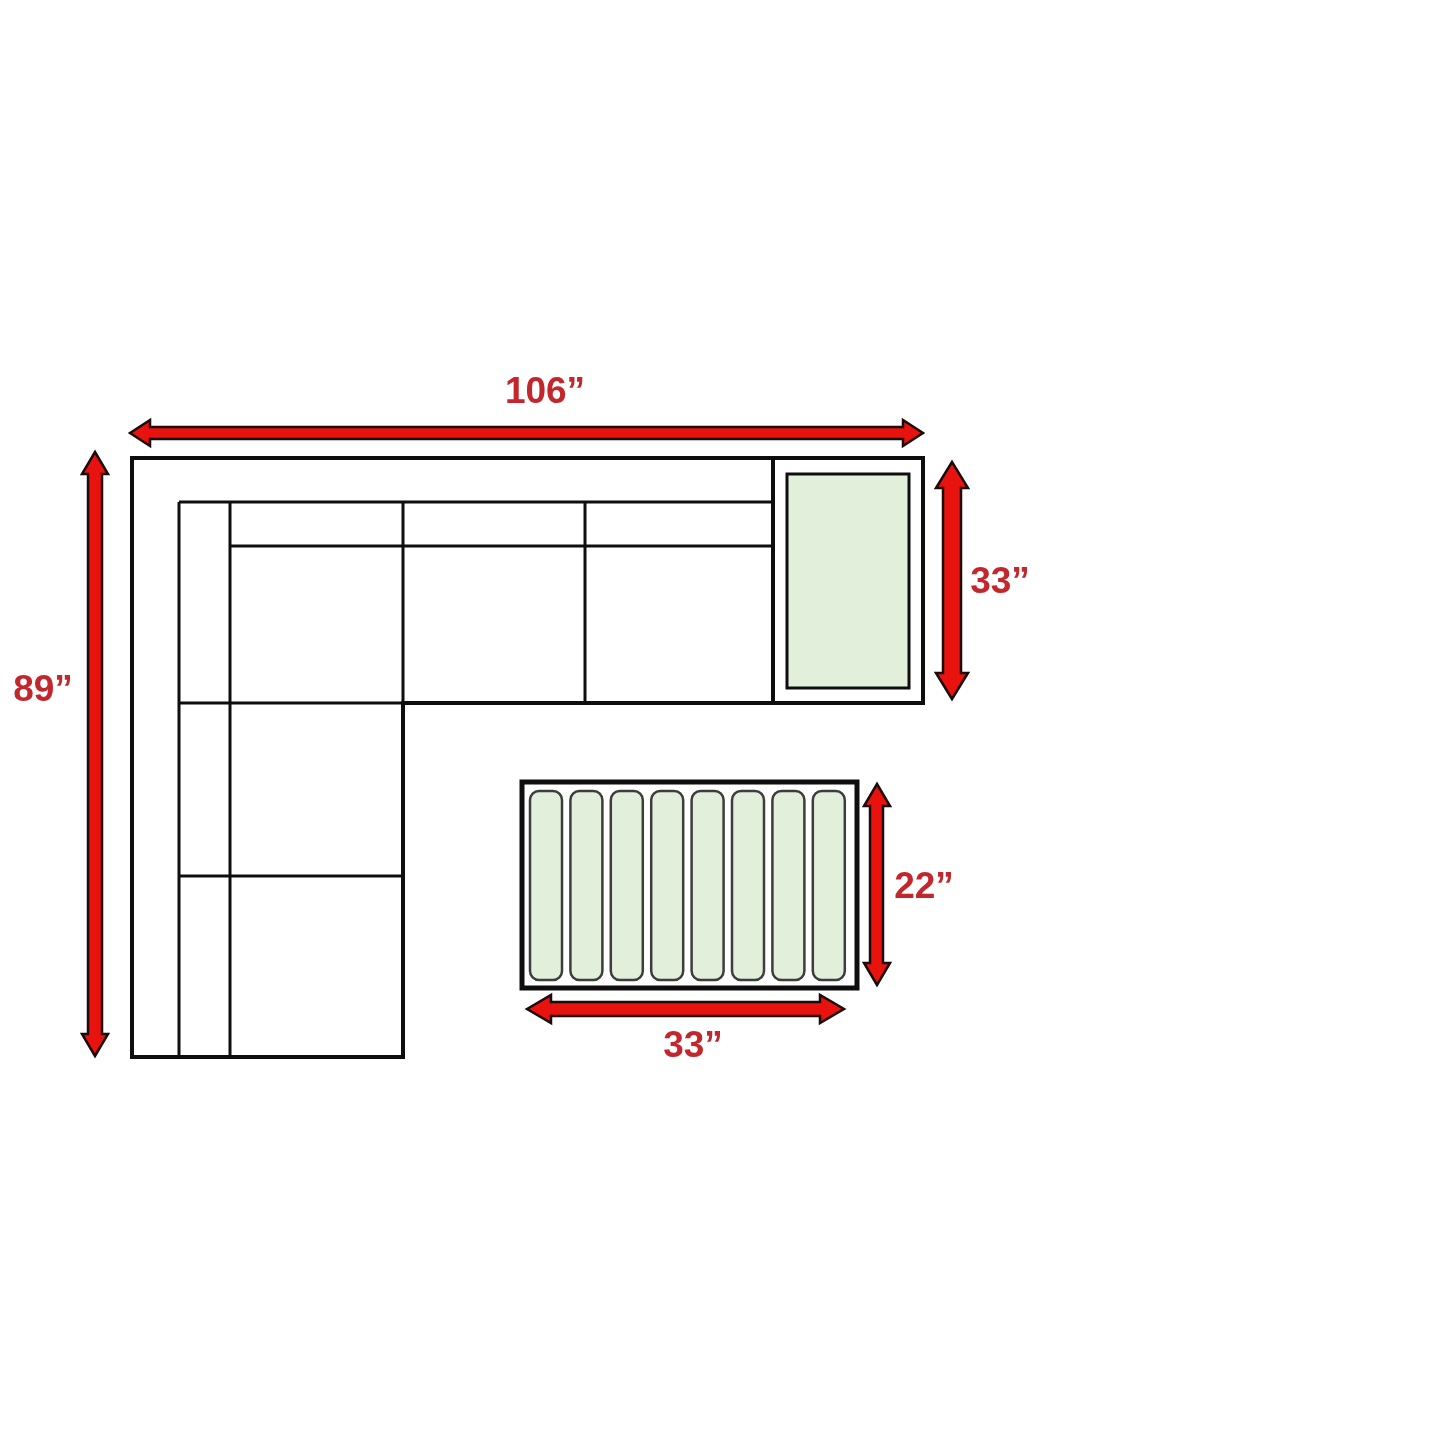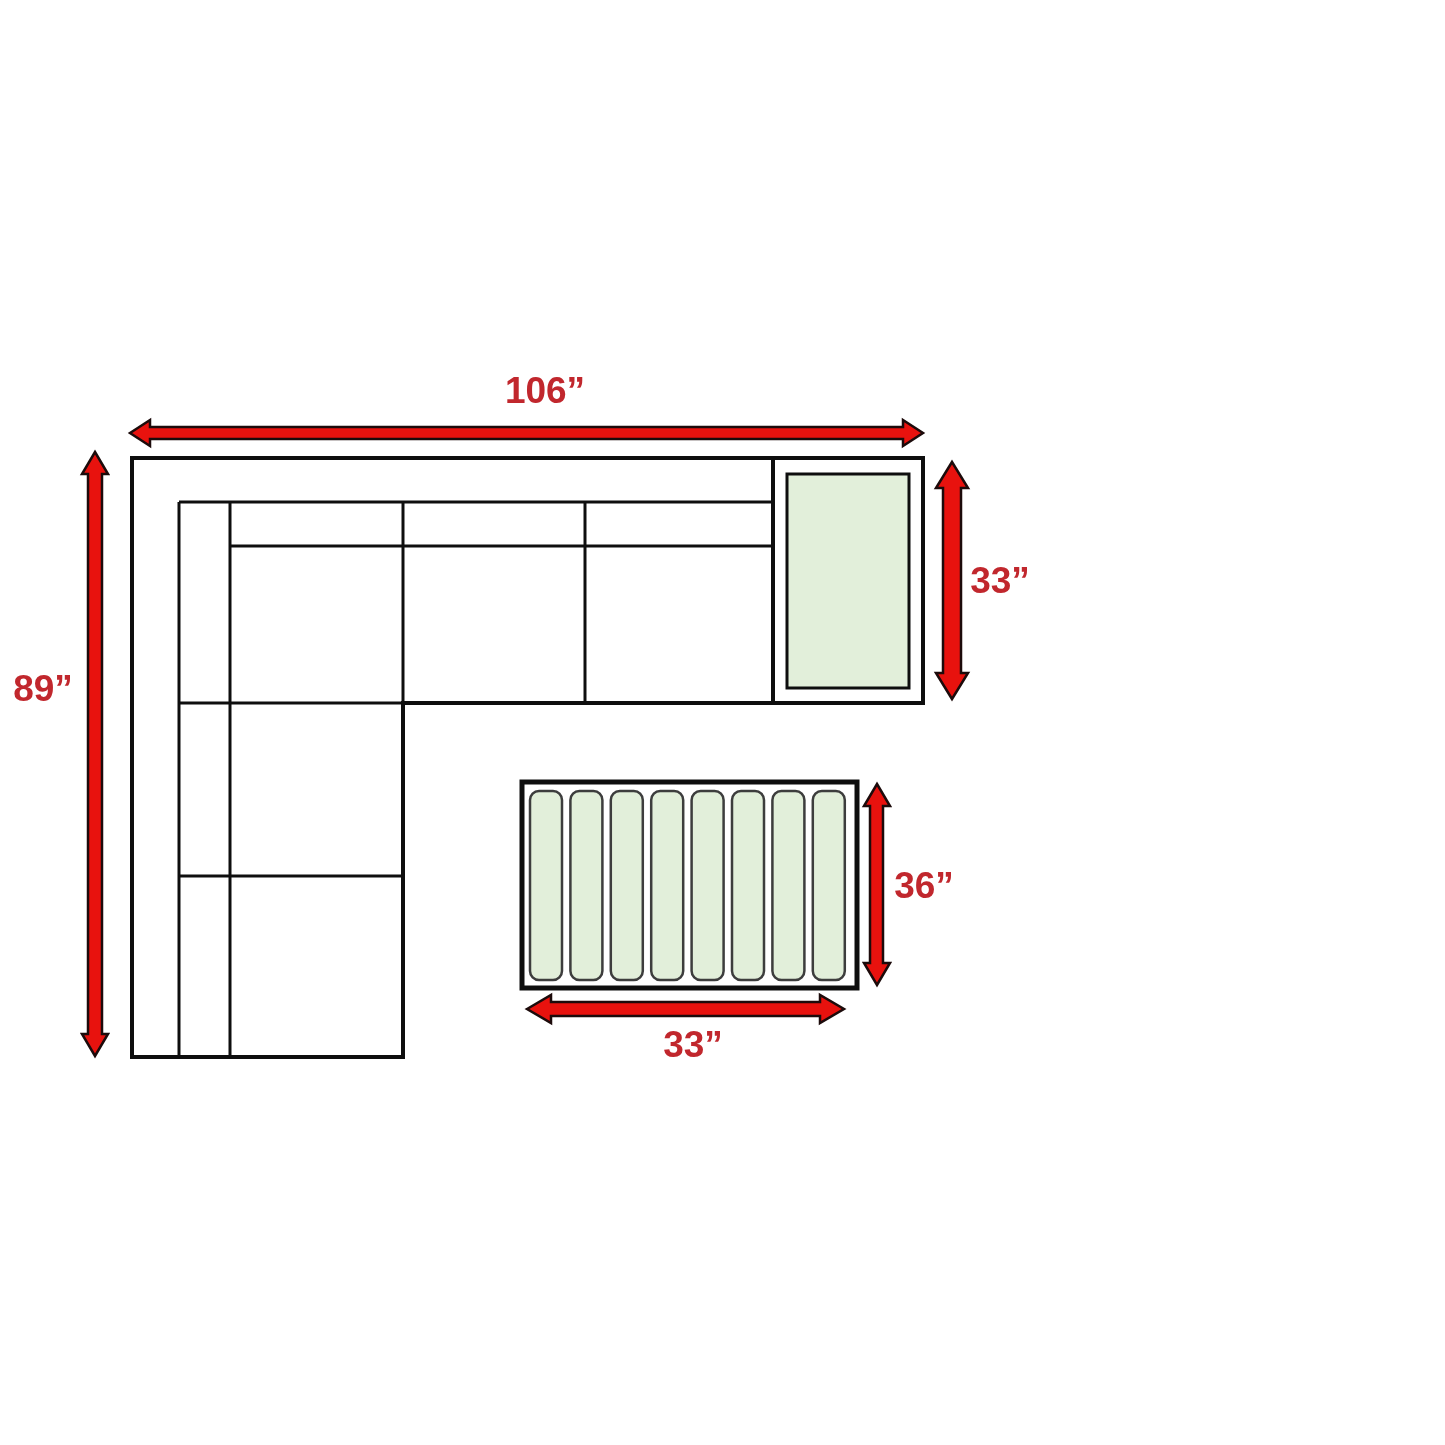--- a/index.html
+++ b/index.html
@@ -81,16 +81,16 @@
     <polygon class="arrow" points="877,784 890,806 883,806 883,963 890,963 877,985 864,963 870,963 870,806 864,806"></polygon>
     <polygon class="arrow" points="527,1009 551,995 551,1002 820,1002 820,995 844,1009 820,1023 820,1016 551,1016 551,1023"></polygon>
   </svg>
 
   <div class="dim-label" style="left:545px;top:390px;">106”</div>
 
   <div class="dim-label" style="left:43px;top:688px;">89”</div>
 
   <div class="dim-label" style="left:1000px;top:580px;">33”</div>
 
-  <div class="dim-label" style="left:924px;top:885px;">36”</div>
+  <div class="dim-label" style="left:924px;top:885px;">22”</div>
 
   <div class="dim-label" style="left:693px;top:1044px;">33”</div>
 </div>
 
 </body></html>

